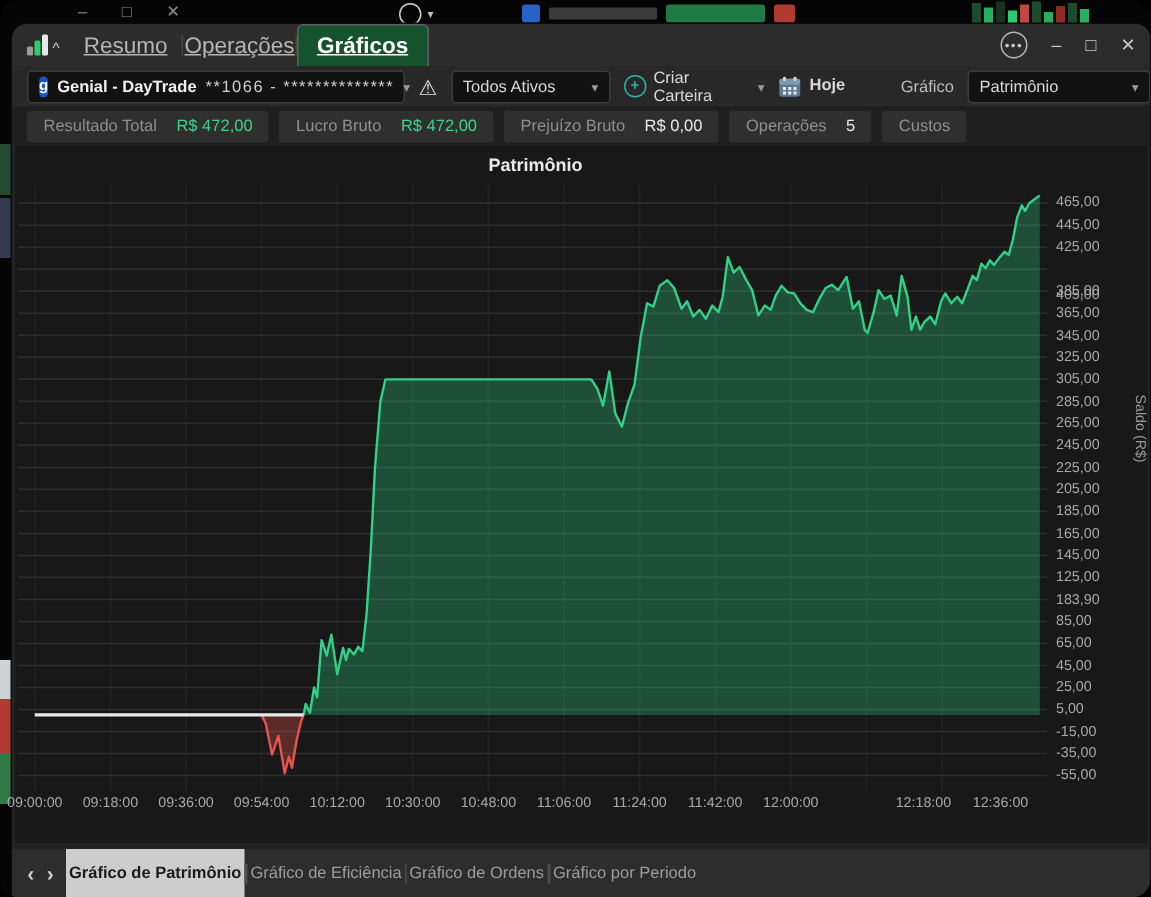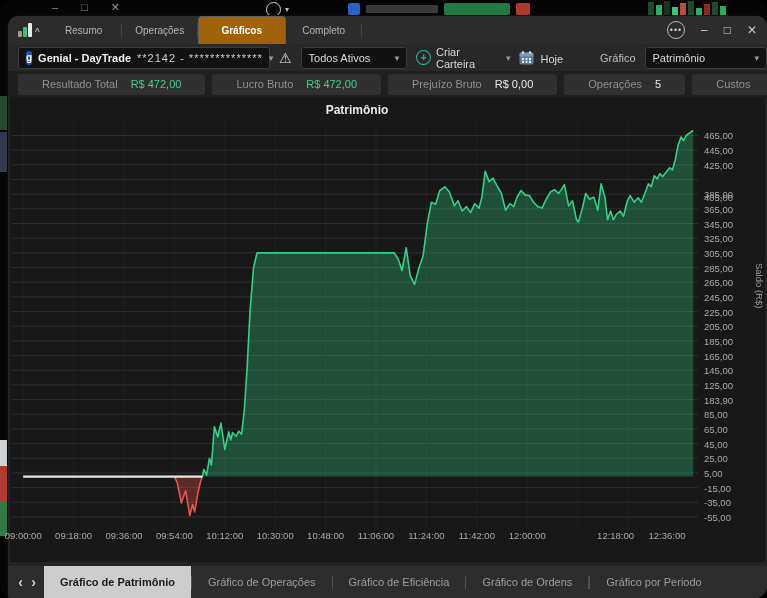--- a/index.html
+++ b/index.html
@@ -15,59 +15,59 @@
           border-radius:10px 10px 0 0;box-shadow:0 0 0 1px #0a0a0a;}
   
   .tabbar{position:absolute;left:0;top:0;width:100%;height:28px;background:#2c2c2c;border-radius:10px 10px 0 0;display:flex;align-items:center;}
   .appicon{display:flex;align-items:flex-end;gap:1px;margin:0 6px 0 10px;height:14px;cursor:pointer;}
   .appicon i{display:block;width:4px;border-radius:1px;}
   .appicon .b1{height:6px;background:#9a9a9a;}
   .appicon .b2{height:10px;background:#2ecc71;}
   .appicon .b3{height:14px;background:#e8e8e8;}
   .appicon .caret{color:#cfcfcf;font-size:10px;line-height:8px;margin-left:2px;}
   .toptabs{display:flex;height:28px;align-items:stretch;}
-  .ttab{width:76px;display:flex;align-items:center;justify-content:center;font-size:10px;color:#b5b5b5;cursor:pointer;position:relative;}
+  .ttab{width:76px;display:flex;align-items:center;justify-content:center;font-size:15px;color:#b5b5b5;cursor:pointer;position:relative;text-decoration:underline;}
   .ttab:not(.active):after{content:"";position:absolute;right:0;top:7px;height:14px;width:1px;background:#454545;}
-  .ttab.active{background:#a16207;border:1px solid #5f5f5f;border-bottom:none;border-radius:4px 4px 0 0;color:#ffffff;font-weight:bold;width:86px;}
+  .ttab.active{background:#14532d;border:1px solid #5f5f5f;border-bottom:none;border-radius:4px 4px 0 0;color:#ffffff;font-weight:bold;width:86px;}
   .winctl{position:absolute;right:10px;top:0;height:28px;display:flex;align-items:center;gap:16px;color:#c9c9c9;}
   .winctl span{cursor:pointer;font-size:12px;line-height:12px;}
   .winctl .more{width:16px;height:16px;border:1px solid #b9b9b9;border-radius:50%;display:flex;align-items:center;justify-content:center;font-size:9px;letter-spacing:1px;}
   
   .toolbar{position:absolute;left:0;top:28px;width:100%;height:27px;background:#282828;display:flex;align-items:center;gap:9px;padding-left:10px;box-sizing:border-box;font-size:11px;color:#d8d8d8;}
   .selbox{background:#121212;border:1px solid #3c3c3c;border-radius:3px;height:20px;display:flex;align-items:center;gap:6px;padding:0 7px;cursor:pointer;white-space:nowrap;}
   .caret-d{color:#9a9a9a;font-size:9px;}
   .glogo{width:14px;height:14px;background:#1a57c2;border-radius:3px;color:#fff;font-weight:bold;font-size:10px;display:flex;align-items:center;justify-content:center;}
   .accname{font-weight:bold;color:#f0f0f0;}
   .accmask{color:#cfcfcf;letter-spacing:1px;}
   .warn{color:#e0e0e0;font-size:14px;}
   .carteira{display:flex;align-items:center;gap:5px;cursor:pointer;}
   .plusring{width:13px;height:13px;border:1.5px solid #2bb3a3;border-radius:50%;color:#2bb3a3;font-size:10px;font-weight:bold;display:flex;align-items:center;justify-content:center;line-height:10px;}
-  .datebtn{display:flex;align-items:flex-end;gap:6px;cursor:pointer;}
+  .datebtn{display:flex;align-items:flex-start;gap:6px;cursor:pointer;font-weight:bold;}
   .lbl{color:#bdbdbd;}
   
   .statsbar{position:absolute;left:0;top:55px;width:100%;height:26px;background:#1f1f1f;display:flex;align-items:center;gap:7px;padding:0 10px;box-sizing:border-box;}
-  .pill{background:#2f2f2f;border-radius:2px;height:21px;display:flex;align-items:center;gap:13px;padding:0 24px;font-size:11px;white-space:nowrap;}
+  .pill{background:#2f2f2f;border-radius:2px;height:21px;display:flex;align-items:center;gap:13px;padding:0 11px;font-size:11px;white-space:nowrap;}
   .pill .pl{color:#8f8f8f;}
   .pill .pv{color:#e8e8e8;}
   
   .panel{position:absolute;left:2px;top:81px;width:755px;height:465px;background:#181818;}
   .ctitle{position:absolute;left:0;top:6px;width:694px;text-align:center;color:#eaeaea;font-weight:bold;font-size:12px;}
   .plotwrap{position:absolute;left:2px;top:26px;width:753px;height:423px;}
   .plotwrap svg{position:absolute;left:0;top:0;}
   .ylabs{position:absolute;left:692px;top:0;width:44px;height:405px;}
   .ylab{position:absolute;left:0;transform:translateY(-50%);color:#a9a9a9;font-size:9.5px;white-space:nowrap;}
   .xlabs{position:absolute;left:0;top:407px;width:686px;height:14px;}
   .xlab{position:absolute;top:0;transform:translateX(-50%);color:#a9a9a9;font-size:9.5px;white-space:nowrap;}
   .yaxisname{position:absolute;right:0px;top:140px;writing-mode:vertical-rl;color:#9a9a9a;font-size:9.5px;}
   .legend{position:absolute;left:0;top:444px;width:694px;display:flex;align-items:center;justify-content:center;gap:7px;color:#b9b9b9;font-size:11px;cursor:pointer;}
   
   .bottombar{position:absolute;left:0;top:550px;width:100%;height:32px;background:#2d2d2d;display:flex;align-items:center;overflow:hidden;}
   .navarrow{color:#cfcfcf;font-size:14px;font-weight:bold;width:13px;text-align:center;cursor:pointer;user-select:none;}
   .btabs{display:flex;align-items:center;height:100%;margin-left:4px;flex:1;overflow:hidden;}
-  .btab{font-size:11px;color:#9d9d9d;padding:0 16px;height:100%;display:flex;align-items:center;white-space:nowrap;cursor:pointer;}
+  .btab{font-size:11px;color:#9d9d9d;padding:0 2px;height:100%;display:flex;align-items:center;white-space:nowrap;cursor:pointer;}
   .btab.active{background:#cdcdcd;color:#1b1b1b;font-weight:bold;}
   .bsep{width:1px;height:13px;background:#4f4f4f;flex:none;}
 </style>
 </head>
 <body>
 
 <div class="screen">
 
   <div class="backdrop">
     <div class="frag bg-ctl" style="left:52px;top:1px;">–&nbsp;□&nbsp;✕</div>
@@ -104,35 +104,34 @@
       <div class="appicon">
         <i class="b1"></i>
           <i class="b2"></i>
           <i class="b3"></i>
         <span class="caret">^</span>
       </div>
       <div class="toptabs" id="top-tabs">
           <div class="ttab">Resumo</div>
           <div class="ttab">Operações</div>
           <div class="ttab active">Gráficos</div>
-          <div class="ttab">Completo</div>
         </div>
       <div class="winctl">
         <span class="more">•••</span>
         <span>–</span>
         <span>□</span>
         <span>✕</span>
       </div>
     </div>
 
     <div class="toolbar">
       <div class="selbox" style="width:236px;">
         <span class="glogo">g</span>
         <span class="accname">Genial - DayTrade</span>
-        <span class="accmask">**2142 - **************</span>
+        <span class="accmask">**1066 - **************</span>
         <span class="caret-d" style="margin-left:auto;">▾</span>
       </div>
       <span class="warn">⚠</span>
       <div class="selbox" style="width:92px;">
         <span>Todos Ativos</span>
         <span class="caret-d" style="margin-left:auto;">▾</span>
       </div>
       <div class="carteira">
         <span class="plusring">+</span>
         <span>Criar Carteira</span>
@@ -286,21 +285,20 @@
         </div>
       </div>
     </div>
 
     <div class="bottombar">
       <span class="navarrow" style="margin-left:6px;">‹</span>
       <span class="navarrow">›</span>
       <div class="btabs" id="bottom-tabs">
           <div class="btab active">Gráfico de Patrimônio</div>
           <span class="bsep"></span>
-          <div class="btab">Gráfico de Operações</div>
           <span class="bsep"></span>
           <div class="btab">Gráfico de Eficiência</div>
           <span class="bsep"></span>
           <div class="btab">Gráfico de Ordens</div>
           <span class="bsep"></span>
           <span class="bsep"></span>
           <div class="btab">Gráfico por Periodo</div>
         </div>
     </div>
 

